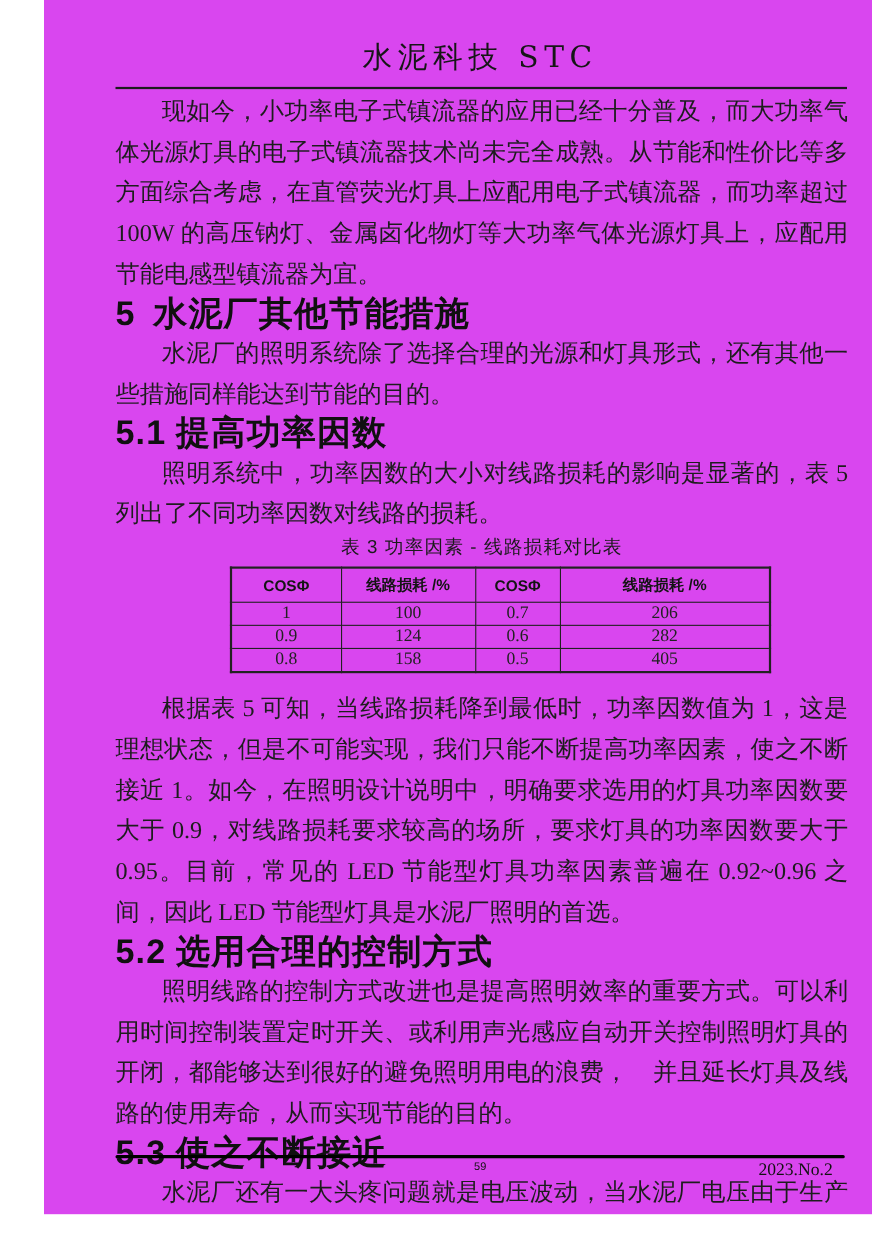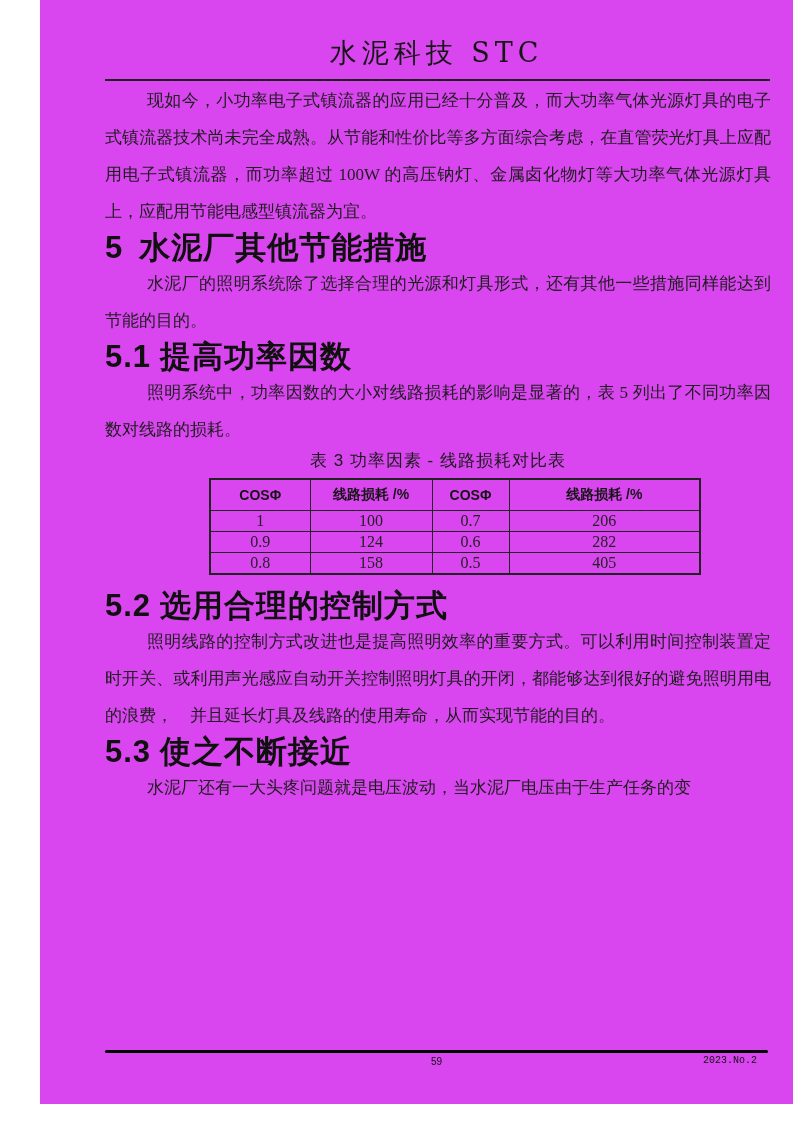--- a/index.html
+++ b/index.html
@@ -24,21 +24,21 @@
     font-family: "DejaVu Serif", "Liberation Serif", serif;
   }
   .header-rule {
     height: 2px;
     background: #1c1c1c;
     margin: 6px 63px 0 65px;
   }
   .content { padding: 1px 62px 0 65px; }
   .para {
     margin: 0;
-    font-size: 17px;
+    font-size: 22px;
     line-height: 37px;
     text-indent: 42px;
     text-align: justify;
     color: #1d1d1d;
   }
   .sec-heading {
     margin: 0;
     font-size: 31px;
     font-weight: bold;
     line-height: 35px;
@@ -97,22 +97,22 @@
     width: 100%;
     text-align: center;
     font-size: 10px;
     font-family: "Liberation Sans", "DejaVu Sans", sans-serif;
     color: #111111;
   }
   .footer-issue {
     position: absolute;
     top: 1055px;
     right: 76px;
-    font-size: 10px;
-    font-family: Liberation Mono, monospace;
+    font-size: 16px;
+    font-family: Liberation Serif, serif;
     color: #111111;
   }
 </style>
 </head>
 <body>
 
 <div class="page">
 
   <div class="masthead">水泥科技 STC</div>
   <div class="header-rule"></div>
@@ -161,20 +161,21 @@
         </tr>
         <tr>
           <td>0.8</td>
           <td>158</td>
           <td>0.5</td>
           <td>405</td>
         </tr>
       </tbody>
     </table>
 
+    <p class="para">根据表 5 可知，当线路损耗降到最低时，功率因数值为 1，这是理想状态，但是不可能实现，我们只能不断提高功率因素，使之不断接近 1。如今，在照明设计说明中，明确要求选用的灯具功率因数要大于 0.9，对线路损耗要求较高的场所，要求灯具的功率因数要大于 0.95。目前，常见的 LED 节能型灯具功率因素普遍在 0.92~0.96 之间，因此 LED 节能型灯具是水泥厂照明的首选。</p>
 
     <h3 class="sec-heading"><span class="num">5.2</span><span>选用合理的控制方式</span></h3>
 
     <p class="para">照明线路的控制方式改进也是提高照明效率的重要方式。可以利用时间控制装置定时开关、或利用声光感应自动开关控制照明灯具的开闭，都能够达到很好的避免照明用电的浪费，　并且延长灯具及线路的使用寿命，从而实现节能的目的。</p>
 
     <h3 class="sec-heading"><span class="num">5.3</span><span>使之不断接近</span></h3>
 
     <p class="para">水泥厂还有一大头疼问题就是电压波动，当水泥厂电压由于生产任务的变</p>
 
   </div>

